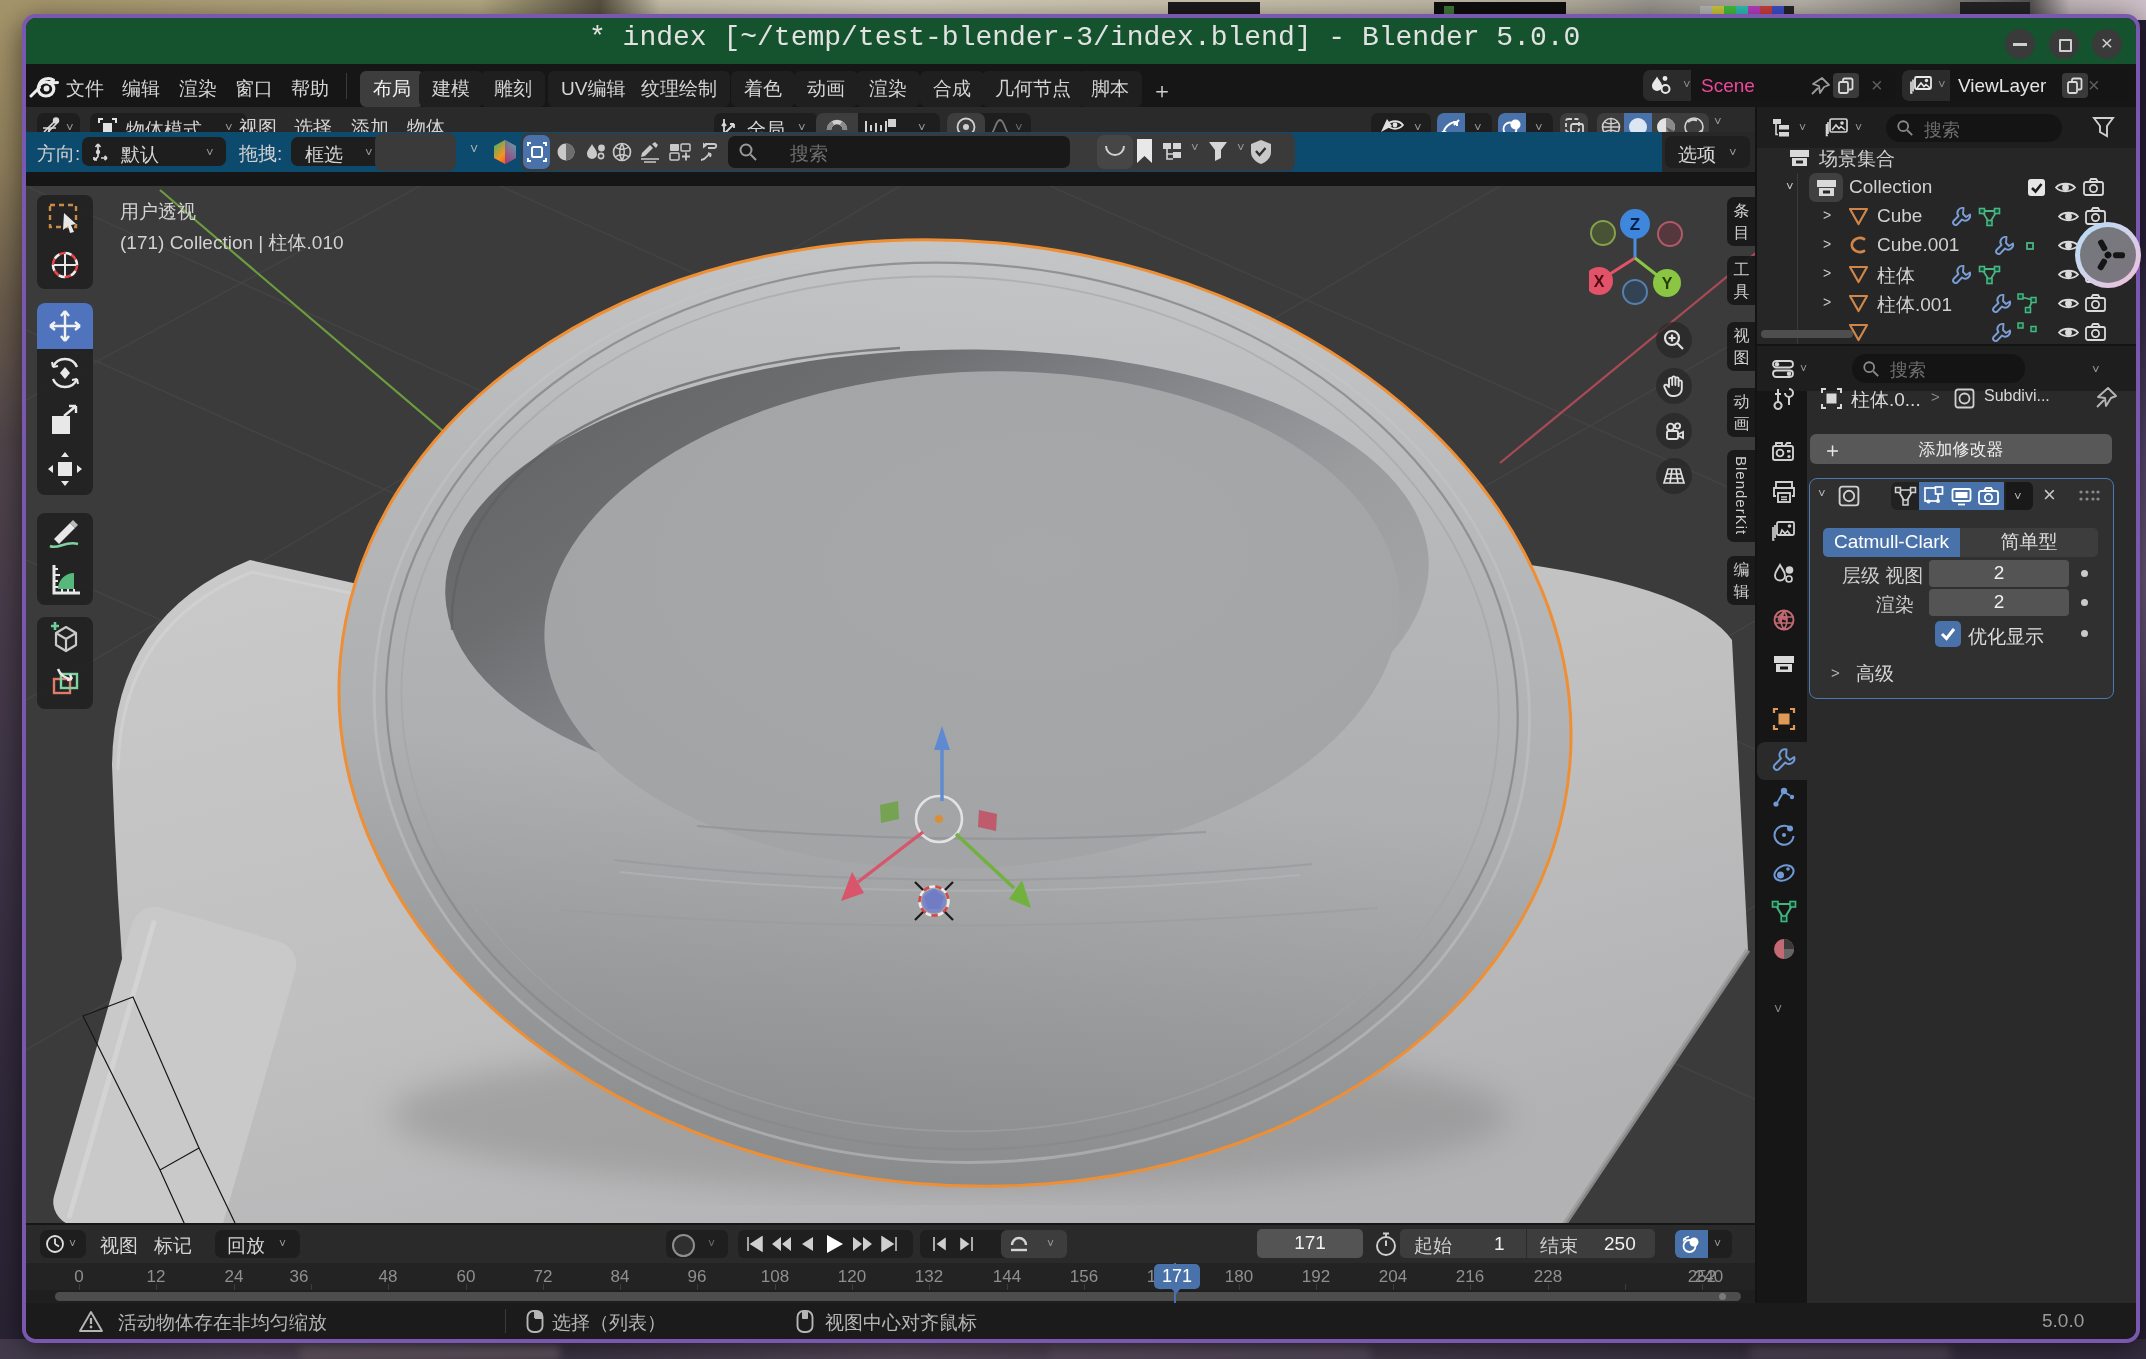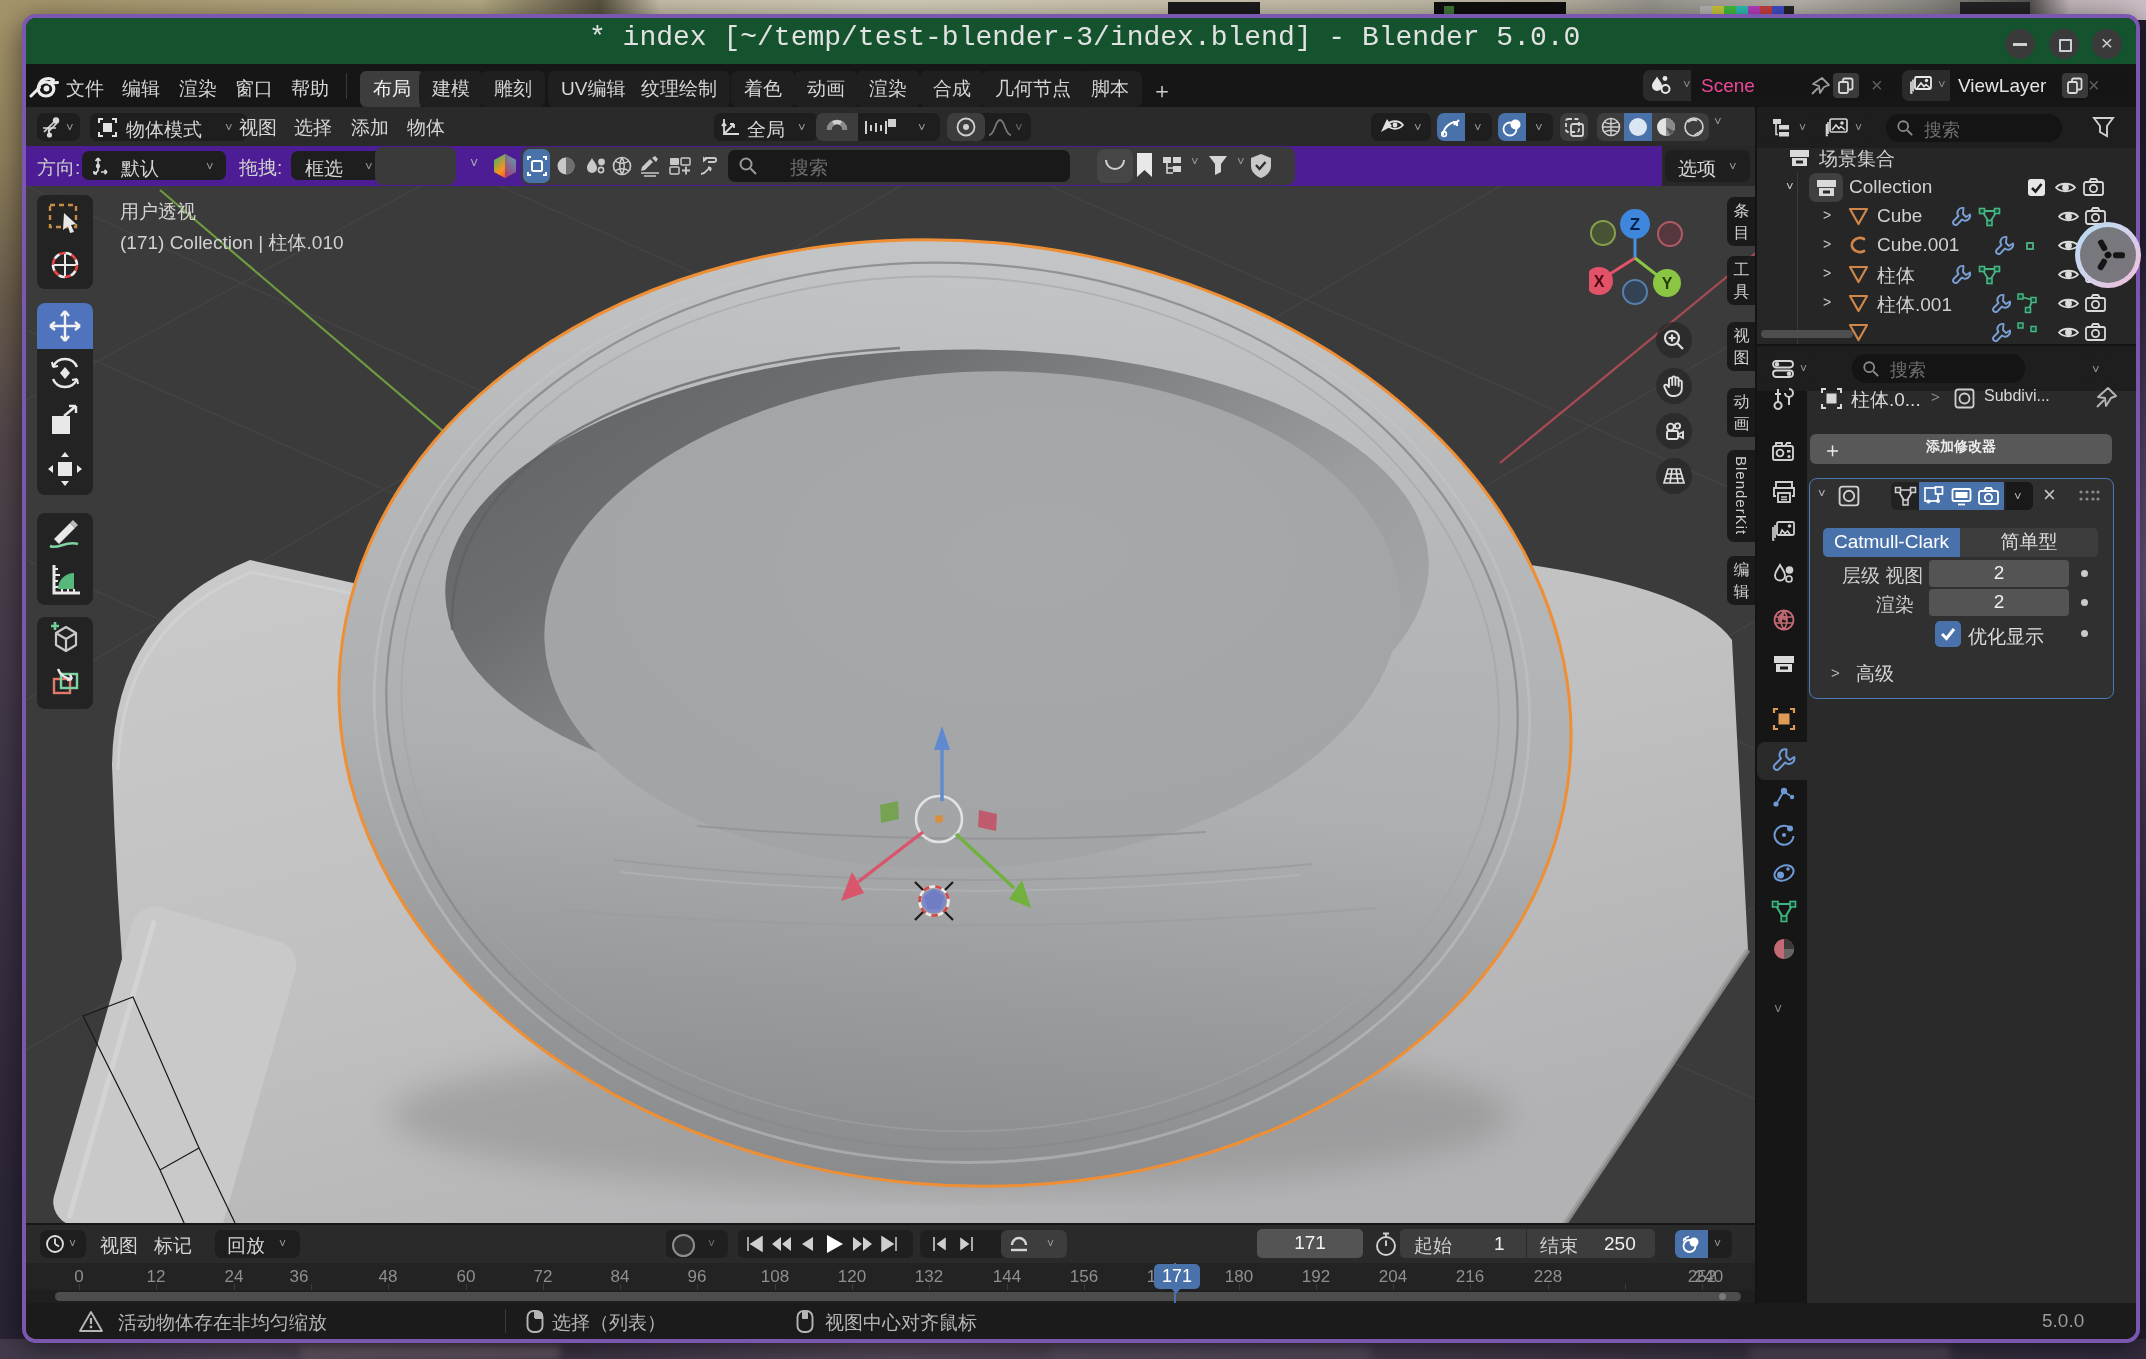--- a/index.html
+++ b/index.html
@@ -223,21 +223,21 @@
             <path d="M11,11 l8,4 a9,9 0 0 1 -4,3.5 Z" fill="#555"></path>
           </svg>
       <svg class="ab" style="left:86px;top:3px" width="22" height="22" viewBox="0 0 22 22">
             <circle cx="11" cy="11" r="9" fill="none" stroke="#d0d0d0" stroke-width="1.6"></circle>
             <path d="M5,6 a8.5,8.5 0 0 1 9,-1.5" fill="none" stroke="#d0d0d0" stroke-width="2.2"></path>
             <path d="M16,16 l3,-2 M14,18 l3.5,-2.5 M11,19.5 l4,-3" stroke="#d0d0d0" stroke-width="1.4"></path>
           </svg>
     </div>
     <div class="ab t" style="left:1688px;top:7px;color:#9a9a9a;font-size:13px;">˅</div>
   </div>
-  <div id="rowD" class="ab" style="left:26px;top:146px;width:1731px;height:40px;background:#4c1d95;color:#d5d5d5;font-size:19px;">
+  <div id="rowD" class="ab" style="left:26px;top:132px;width:1731px;height:40px;background:#0c4a6e;color:#d5d5d5;font-size:19px;">
     <div class="ab" style="left:1636px;top:0;width:95px;height:40px;background:#282828;"></div>
     <div class="ab t" style="left:11px;top:9px;color:#cfcfcf;">方向:</div>
     <div class="fld ab" style="left:56px;top:5px;width:144px;height:29px;">
       <svg class="ab" style="left:7px;top:4px" width="24" height="22" viewBox="0 0 24 22">
             <path d="M9,3 v13 M9,3 l-2.5,3 M9,3 l2.5,3 M9,16 l-4,3 M5,19 l3,0 M5,19 l0,-3 M12,17 h6 M18,17 l-2.5,-2 M18,17 l-2.5,2" fill="none" stroke="#d8d8d8" stroke-width="1.7"></path>
             <circle cx="9" cy="11" r="2.2" fill="#d8d8d8"></circle>
           </svg>
       <div class="ab t" style="left:39px;top:5px;">默认</div>
       <div class="ab t" style="left:124px;top:8px;color:#9a9a9a;font-size:13px;">˅</div>
     </div>
@@ -823,21 +823,21 @@
             <rect x="2.5" y="2.5" width="18" height="18" rx="2.5" fill="none" stroke="#d0d0d0" stroke-width="1.8"></rect>
             <circle cx="11.5" cy="11.5" r="5" fill="none" stroke="#d0d0d0" stroke-width="1.8"></circle>
           </svg>
       <div class="ab t" style="left:177px;top:7px;color:#d8d8d8;font-size:16px;">Subdivi...</div>
       <svg class="ab" style="left:287px;top:6px" width="24" height="24" viewBox="0 0 24 24">
             <path d="M14,2 L22,10 L17,12 L12,20 L11,12 L4,11 Z M10,14 L3,21" fill="none" stroke="#b5b5b5" stroke-width="1.9" stroke-linejoin="round"></path>
           </svg>
     </div>
     <div class="ab" style="left:53px;top:88px;width:302px;height:30px;background:#585858;border-radius:6px;">
       <div class="ab t" style="left:12px;top:2px;color:#e8e8e8;font-size:21px;">＋</div>
-      <div class="ab t" style="left:0;top:4px;width:302px;text-align:center;color:#ececec;font-size:14px;font-weight:bold;">添加修改器</div>
+      <div class="ab t" style="left:0;top:4px;width:302px;text-align:center;color:#ececec;font-size:17px;">添加修改器</div>
     </div>
     <div class="ab" style="left:52px;top:132px;width:303px;height:219px;background:#303030;border:1px solid #4a7ab5;border-radius:8px;">
       <div class="ab t" style="left:8px;top:7px;color:#b9b9b9;font-size:13px;">˅</div>
       <svg class="ab" style="left:27px;top:5px" width="24" height="24" viewBox="0 0 23 23">
             <rect x="2.5" y="2.5" width="18" height="18" rx="2.5" fill="none" stroke="#d0d0d0" stroke-width="1.8"></rect>
             <circle cx="11.5" cy="11.5" r="5" fill="none" stroke="#d0d0d0" stroke-width="1.8"></circle>
           </svg>
       <div class="ab" style="left:81px;top:3px;width:142px;height:28px;background:#222;border-radius:6px;"></div>
       <div class="ab" style="left:109px;top:3px;width:85px;height:28px;background:#4a72aa;"></div>
       <svg class="ab" style="left:84px;top:6px" width="23" height="23" viewBox="0 0 23 23">

